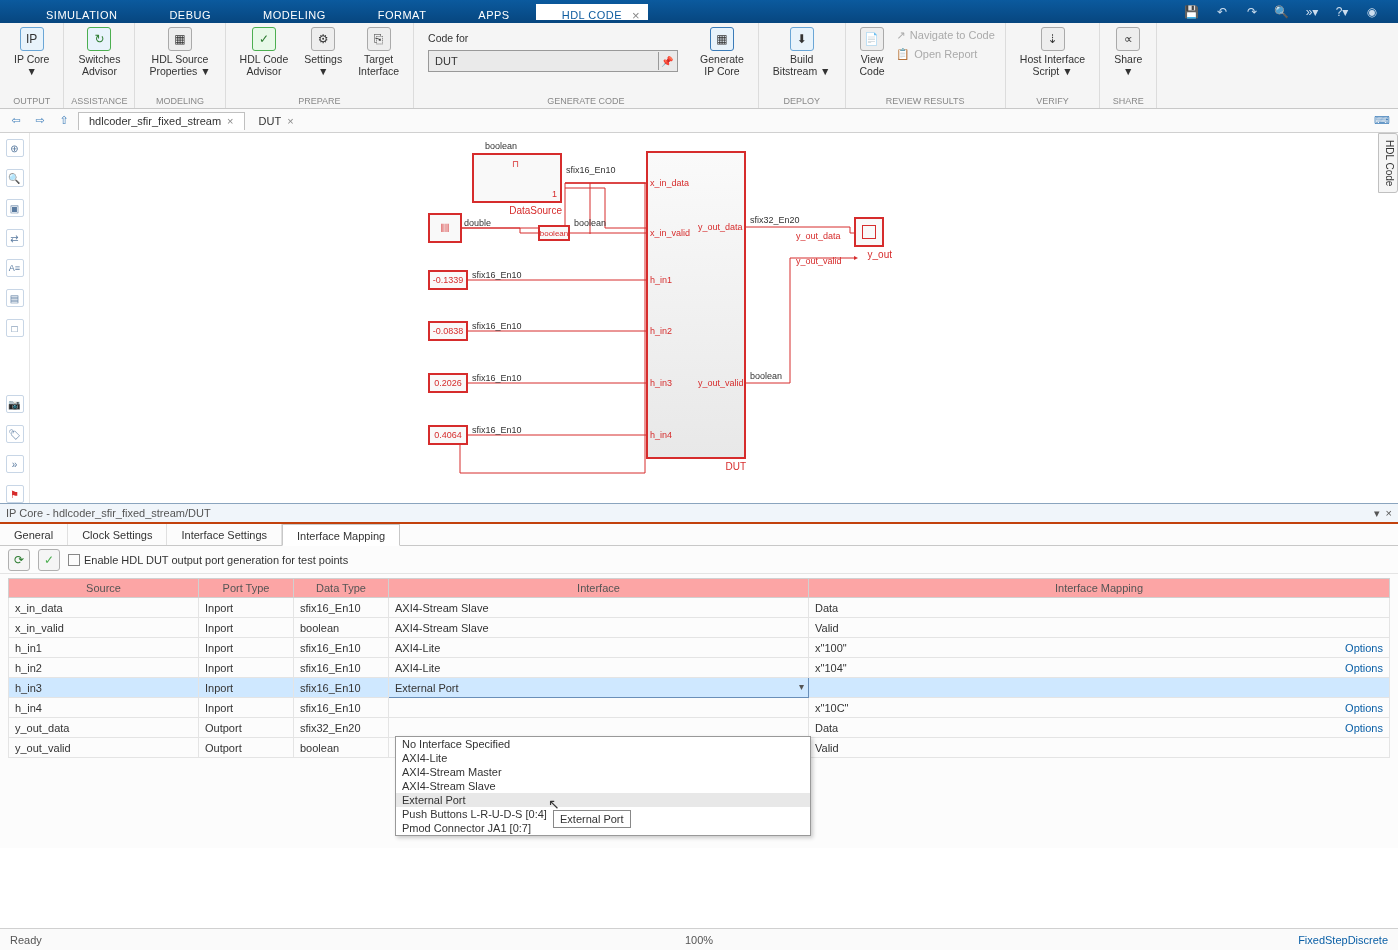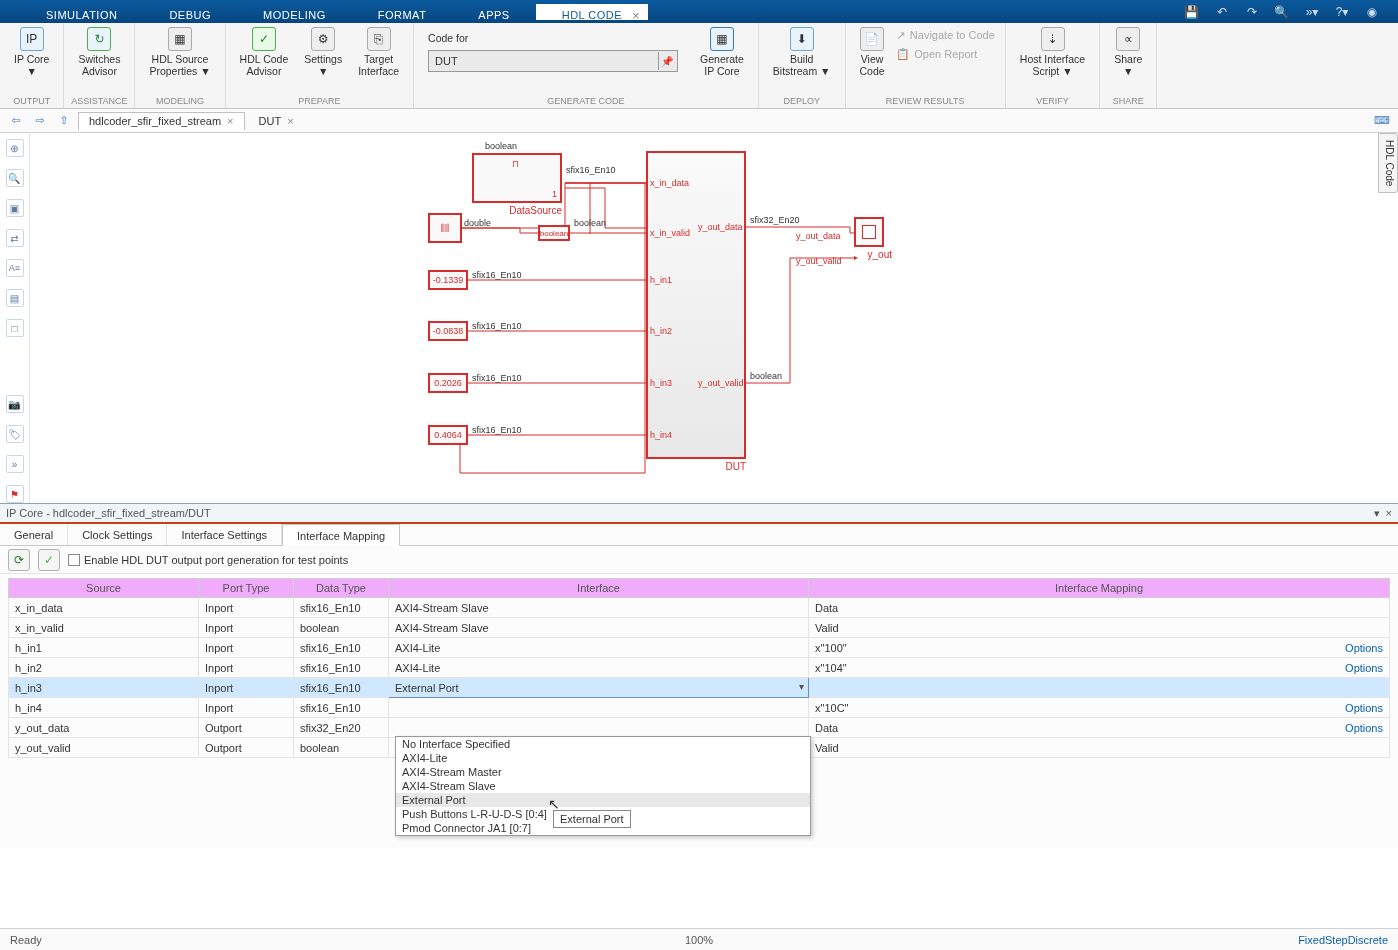--- a/index.html
+++ b/index.html
@@ -58,21 +58,21 @@
 .ip-tab { padding: 0 14px; line-height: 22px; font-size: 11px; cursor: pointer; border-right: 1px solid #e0e0e0; }
 .ip-tab.active { background: #fff; border-bottom: 1px solid #fff; margin-bottom: -1px; border-top: 1px solid #c8c8c8; border-left:1px solid #c8c8c8; border-right:1px solid #c8c8c8;}
 .ip-toolbar { height: 28px; display: flex; align-items: center; padding: 0 8px; gap: 8px; border-bottom: 1px solid #e4e4e4; }
 .ip-btn { width: 22px; height: 22px; border: 1px solid #b0b0b0; border-radius: 3px; background: #f5f5f5; display:flex; align-items:center; justify-content:center; font-size:12px; cursor:pointer; }
 .ip-btn.green { color: #4caf50; }
 .chk { width: 12px; height: 12px; border:1px solid #888; display:inline-block; margin-right:4px; }
 
 
 .mapping-table { flex: 1; overflow: hidden; position: relative; }
 table.grid { width: calc(100% - 16px); margin: 4px 8px; border-collapse: collapse; table-layout: fixed; }
-table.grid th { background: #f0abfc; border: 1px solid #d0d0d0; padding: 3px 6px; font-weight: normal; font-size: 11px; color: #555; }
+table.grid th { background: #fca5a5; border: 1px solid #d0d0d0; padding: 3px 6px; font-weight: normal; font-size: 11px; color: #555; }
 table.grid td { border: 1px solid #e4e4e4; padding: 3px 6px; font-size: 11px; height: 20px; }
 tr.selected td { background: #cfe8ff; }
 .options-link { color: #0a5fa6; float: right; cursor: pointer; }
 .dropdown-cell { position: relative; background: #fff; border:1px solid #6a8fb8 !important; }
 .dropdown-cell::after { content: '▾'; position: absolute; right: 4px; top: 3px; color: #555; font-size: 10px; }
 .dropdown-list { position: absolute; left: 395px; top: 162px; width: 416px; background: #fff; border: 1px solid #999; box-shadow: 2px 2px 4px rgba(0,0,0,0.2); z-index: 100; }
 .dropdown-list .dl-inner { max-height: 128px; overflow-y: scroll; }
 .dropdown-list div.opt { padding: 1px 6px; font-size: 11px; cursor: pointer; }
 .dropdown-list div.opt.hover { background: #e8e8e8; }
 .tooltip { position: absolute; left: 553px; top: 236px; background: #fff; border: 1px solid #888; padding: 2px 6px; font-size: 11px; z-index: 200; }

